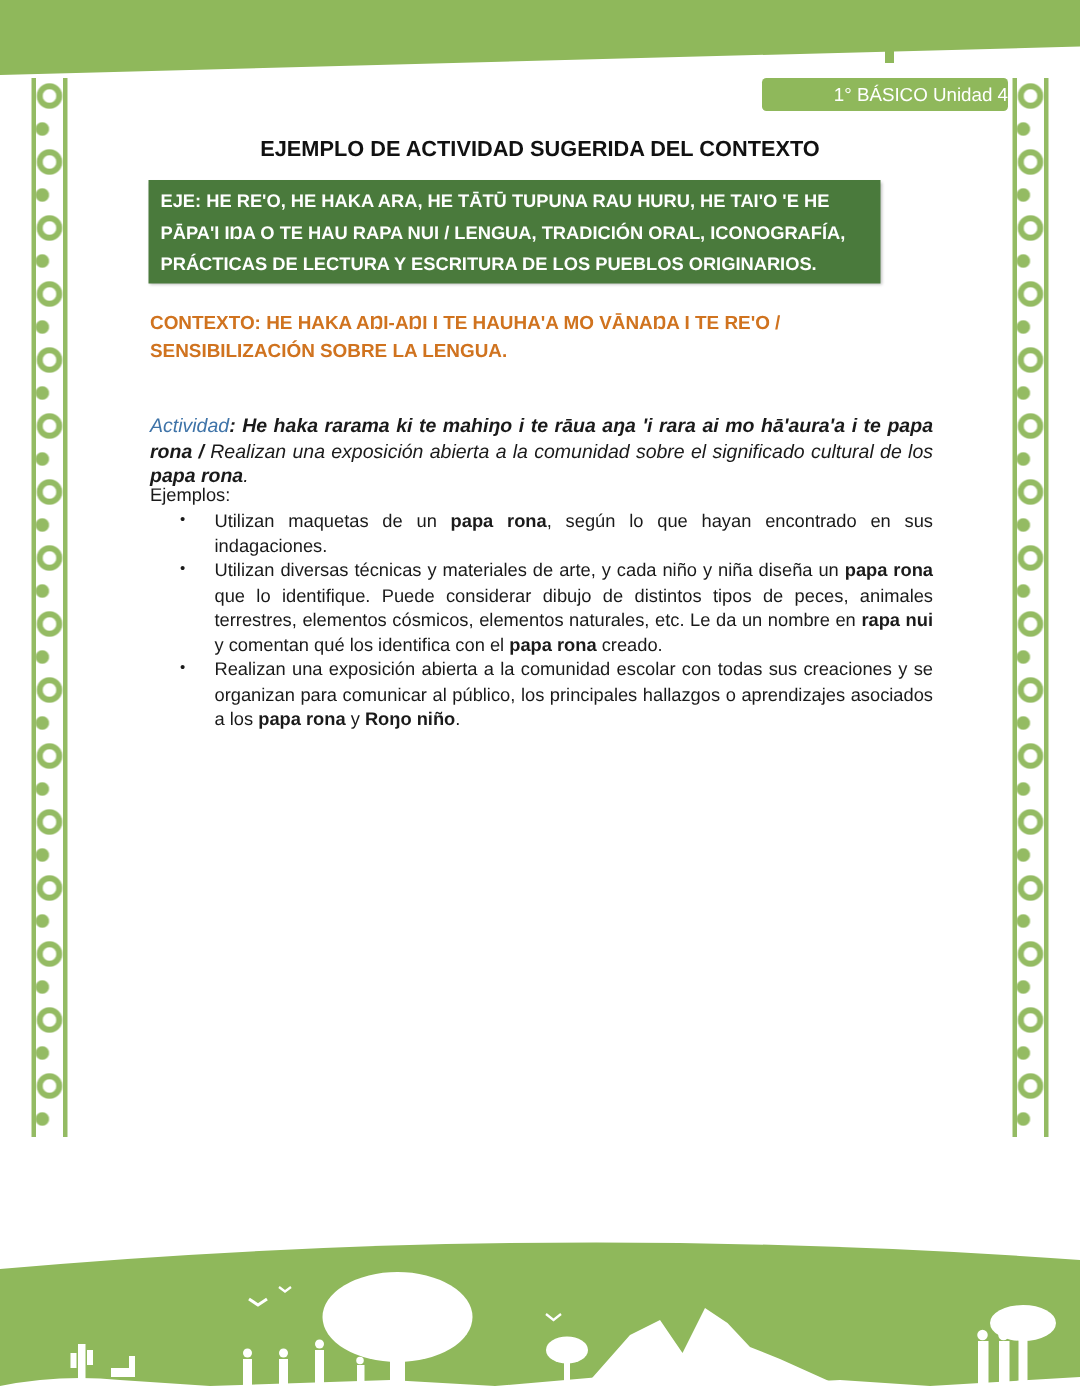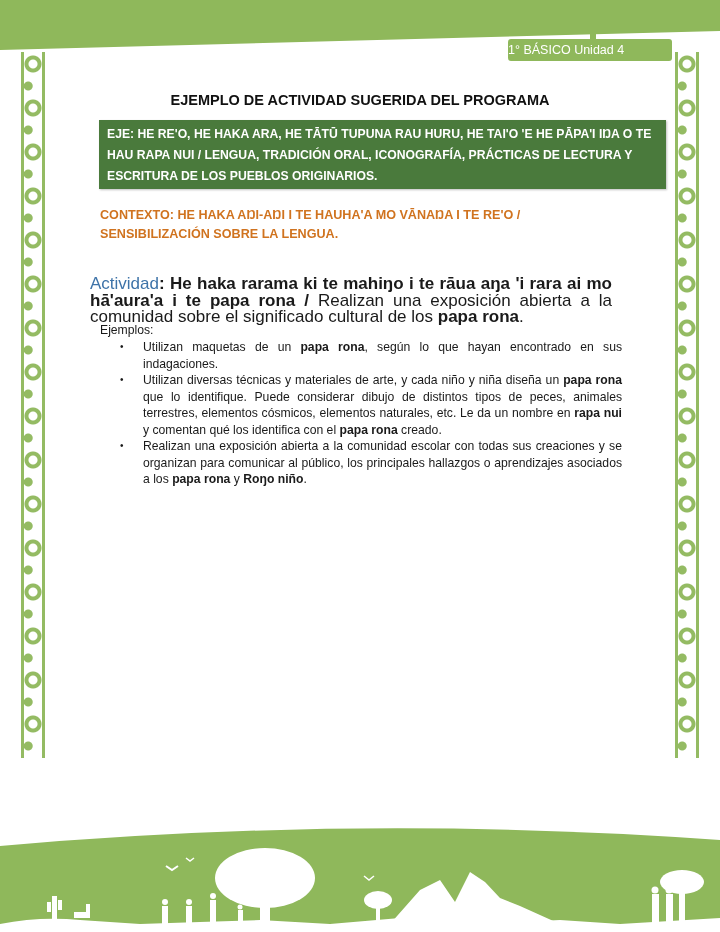--- a/index.html
+++ b/index.html
@@ -9,23 +9,23 @@
     
     .top-band {
       position: absolute; left: 0; top: 0; width: 720px; height: 50px;
       background: #8fb85b;
       clip-path: polygon(0 0, 100% 0, 100% 62%, 0 100%);
     }
     .badge-stem {
       position: absolute; left: 590px; top: 30px; width: 6px; height: 12px; background: #8fb85b;
     }
     .badge {
-      position: absolute; left: 508px; top: 39px; width: 164px; height: 22px;
+      position: absolute; left: 508px; top: 52px; width: 164px; height: 22px;
       background: #8fb85b; border-radius: 3px;
-      color: #ffffff; font-size: 12.5px; line-height: 22px; text-align: left;
+      color: #ffffff; font-size: 12.5px; line-height: 22px; text-align: right;
     }
 
     
     .side-border {
       position: absolute; top: 52px; width: 24px; height: 706px;
       background:
         radial-gradient(circle at 50% 12px, transparent 4px, #8fb85b 5px, #8fb85b 8px, transparent 9px) 0 0 / 24px 44px repeat-y,
         radial-gradient(circle at 30% 34px, #8fb85b 4px, transparent 5px) 0 0 / 24px 44px repeat-y,
         linear-gradient(90deg, #8fb85b 0 3px, transparent 3px 21px, #8fb85b 21px 24px);
       opacity: 0.95;
@@ -33,34 +33,34 @@
     .side-border.left { left: 21px; }
     .side-border.right { left: 675px; }
 
     
     .page-title {
       position: absolute; left: 0; top: 92px; width: 720px; text-align: center;
       font-size: 14.5px; font-weight: bold; color: #111;
     }
 
     .eje-box {
-      position: absolute; left: 99px; top: 120px; width: 567px; height: 69px;
+      position: absolute; left: 99px; top: 120px; width: 488px; height: 69px;
       background: #4a7a3c; color: #ffffff; font-weight: bold; font-size: 12.2px;
       line-height: 21px; padding: 4px 8px 0 8px;
       box-shadow: 1px 1px 2px rgba(0,0,0,0.25);
     }
 
     .contexto {
       position: absolute; left: 100px; top: 206px; width: 522px;
       color: #d0731f; font-weight: bold; font-size: 12.6px; line-height: 19px;
     }
 
     .actividad {
-      position: absolute; left: 90px; top: 276px; width: 522px;
-      font-size: 17px; line-height: 16.5px; text-align: justify;
+      position: absolute; left: 100px; top: 276px; width: 522px;
+      font-size: 13px; line-height: 16.5px; text-align: justify; font-style: italic;
     }
     .actividad .label { color: #3e73a8; }
     .b { font-weight: bold; }
 
     .ejemplos-label {
       position: absolute; left: 100px; top: 323px; font-size: 12.2px; text-align: right;
     }
     .ejemplos-list {
       position: absolute; left: 100px; top: 339px; width: 522px; list-style: none;
     }
@@ -79,21 +79,21 @@
 </head>
 <body>
 
 <div class="top-band"></div>
 <div class="badge-stem"></div>
 <div class="badge">1° BÁSICO Unidad 4</div>
 
 <div class="side-border left"></div>
 <div class="side-border right"></div>
 
-<h1 class="page-title">EJEMPLO DE ACTIVIDAD SUGERIDA DEL PROGRAMA</h1>
+<h1 class="page-title">EJEMPLO DE ACTIVIDAD SUGERIDA DEL CONTEXTO</h1>
 
 <div class="eje-box">EJE: HE RE'O, HE HAKA ARA, HE TĀTŪ TUPUNA RAU HURU, HE TAI'O 'E HE PĀPA'I IŊA O TE HAU RAPA NUI / LENGUA, TRADICIÓN ORAL, ICONOGRAFÍA, PRÁCTICAS DE LECTURA Y ESCRITURA DE LOS PUEBLOS ORIGINARIOS.</div>
 
 <div class="contexto">CONTEXTO: HE HAKA AŊI-AŊI I TE HAUHA'A MO VĀNAŊA I TE RE'O / SENSIBILIZACIÓN SOBRE LA LENGUA.</div>
 
 <p class="actividad">
   <span class="label">Actividad</span><span class="b">: </span><span class="b">He haka rarama ki te mahiŋo i te rāua aŋa 'i rara ai mo hā'aura'a i te papa rona /</span><span> Realizan una exposición abierta a la comunidad sobre el significado cultural de los </span><span class="b">papa rona</span><span>.</span>
 </p>
 
 <div class="ejemplos-label">Ejemplos:</div>

